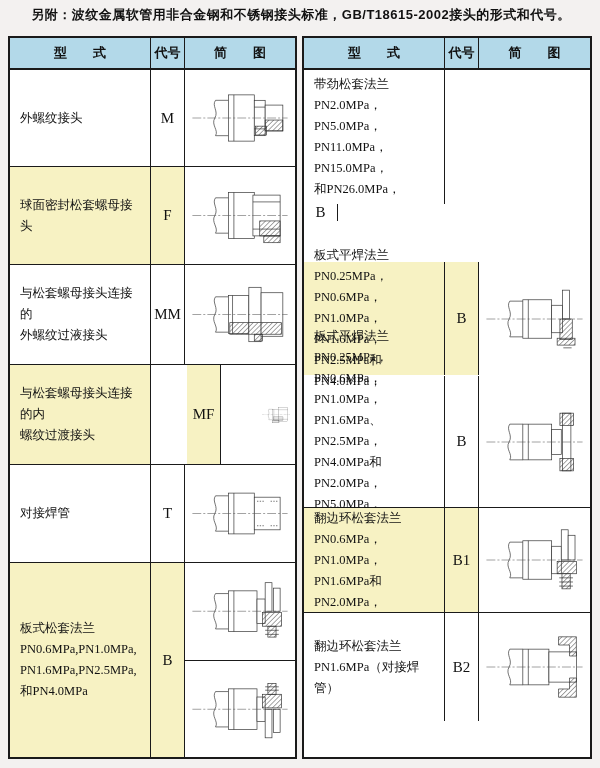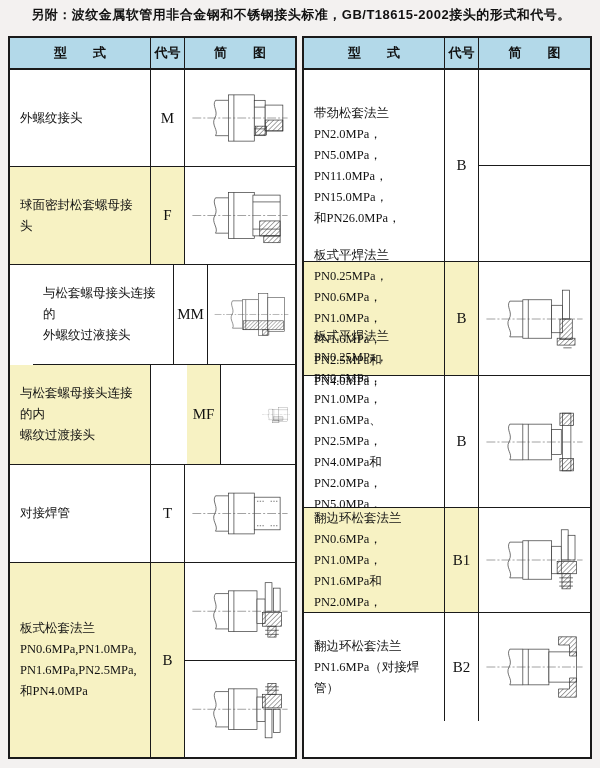--- a/index.html
+++ b/index.html
@@ -135,21 +135,21 @@
                 <rect x="94" y="20" width="40" height="60" fill="#fff" stroke="#333"></rect>
                 <line x1="94" y1="30" x2="134" y2="30" stroke="#333"></line>
                 <line x1="94" y1="70" x2="134" y2="70" stroke="#333"></line>
                 <rect x="104" y="58" width="30" height="22" fill="url(#hatch)" stroke="#333"></rect>
                 <rect x="110" y="80" width="24" height="10" fill="url(#hatch)" stroke="#333"></rect>
                 <line x1="5" y1="50" x2="145" y2="50" stroke="#555" stroke-width="0.8" stroke-dasharray="13 3 3 3"></line>
               </svg>
             </div>
           </div>
         </div>
-        <div class="row" style="height: 100px; margin-left: 23px;">
+        <div class="row" style="height: 100px;">
           <div class="cell type">
             <div>与松套螺母接头连接的</div>
             <div>外螺纹过液接头</div>
           </div>
           <div class="cell code">MM</div>
           <div class="cell diag">
             <div class="dwrap">
               <svg class="diagram" viewBox="0 0 150 100" preserveAspectRatio="xMidYMid meet">
                 <path d="M58,24 H39 C33,32 44,40 38,50 C32,60 44,68 39,76 H58" fill="#fff" stroke="#333"></path>
                 <rect x="58" y="22" width="30" height="56" fill="#fff" stroke="#333"></rect>
@@ -250,21 +250,21 @@
       </div>
   </div>
 
   <div class="tbl tbl-right">
     <div class="thead">
       <div class="hcell h-type">型　　式</div>
       <div class="hcell h-code">代号</div>
       <div class="hcell h-diag">简　　图</div>
     </div>
     <div id="right-body">
-        <div class="row" style="height: 192px;">
+        <div class="row" style="height: 192px; flex-direction: column;">
           <div class="cell type">
             <div>带劲松套法兰</div>
             <div>PN2.0MPa，PN5.0MPa，</div>
             <div>PN11.0MPa，PN15.0MPa，</div>
             <div>和PN26.0MPa，</div>
           </div>
           <div class="cell code">B</div>
           <div class="cell diag">
             <div class="dwrap">
               <svg class="diagram" viewBox="0 0 150 100" preserveAspectRatio="xMidYMid meet"></svg>

